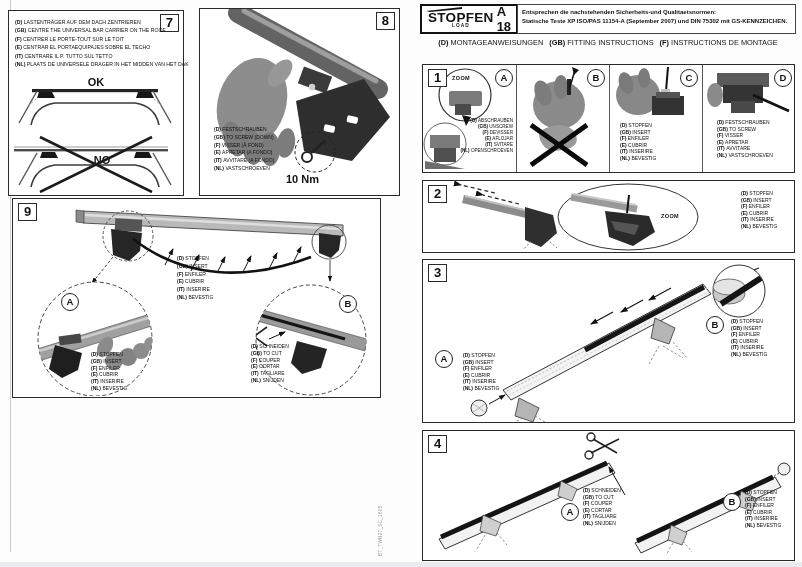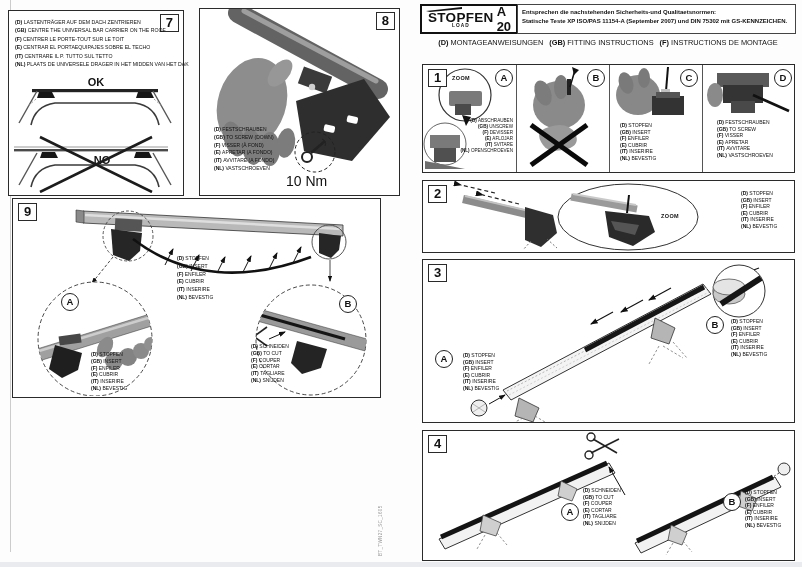--- a/index.html
+++ b/index.html
@@ -28,21 +28,21 @@
   .model{font-weight:bold;font-size:13px;margin-left:3px;}
   .norms-box{position:absolute;left:517px;top:4px;width:279px;height:30px;border:1.2px solid #444;
              box-sizing:border-box;background:#fff;padding:3px 4px;font-weight:bold;font-size:6px;line-height:1.55;}
   .hdr-line{position:absolute;left:420px;width:376px;text-align:center;font-size:7.4px;white-space:nowrap;}
   .hdr-line .lang-line{display:inline;margin:16px 3px;}
   .hdr-line b{font-weight:bold;}
   
   .p1col{position:absolute;top:0;height:100%;border-right:1px solid #555;box-sizing:border-box;}
   .doc-code{position:absolute;left:378px;top:498px;height:58px;writing-mode:vertical-rl;
             transform:rotate(180deg);font-size:4.6px;color:#999;letter-spacing:.3px;}
-  .torque{position:absolute;font-weight:normal;font-size:14px;z-index:6;}
+  .torque{position:absolute;font-weight:bold;font-size:11px;z-index:6;}
 </style>
 </head>
 <body>
 
 <div id="page">
   <div class="edge-left"></div>
   <div class="edge-bottom"></div>
 
   <div class="panel" style="left:8px;top:10px;width:176px;height:186px;">
     <div class="numbadge tr">7</div>
@@ -113,21 +113,21 @@
   </div>
 
   <div class="logo-box">
     <div class="brand-wrap">
       <svg width="40" height="8" viewBox="0 0 40 8" style="left:-4px;top:-4px;">
         <path d="M2,6 L38,2 L38,4 L6,7 Z" fill="#111"></path>
       </svg>
       <span class="brand">STOPFEN</span>
       <span class="brand-sub">LOAD</span>
     </div>
-    <span class="model">A 20</span>
+    <span class="model">A 18</span>
   </div>
   <div class="norms-box">
     <div>Entsprechen die nachstehenden Sicherheits-und Qualitaetsnormen:</div>
     <div>Statische Teste XP ISO/PAS 11154-A (September 2007) und DIN 75302 mit GS-KENNZEICHEN.</div>
   </div>
   <div class="hdr-line" style="top:38px;"><span class="lang-line"><b>(D) </b>MONTAGEANWEISUNGEN</span><span class="lang-line"><b>(GB) </b>FITTING INSTRUCTIONS</span><span class="lang-line"><b>(F) </b>INSTRUCTIONS DE MONTAGE</span></div>
 
   <div class="panel" style="left:422px;top:64px;width:373px;height:109px;">
     <div class="numbadge tl">1</div>
 

